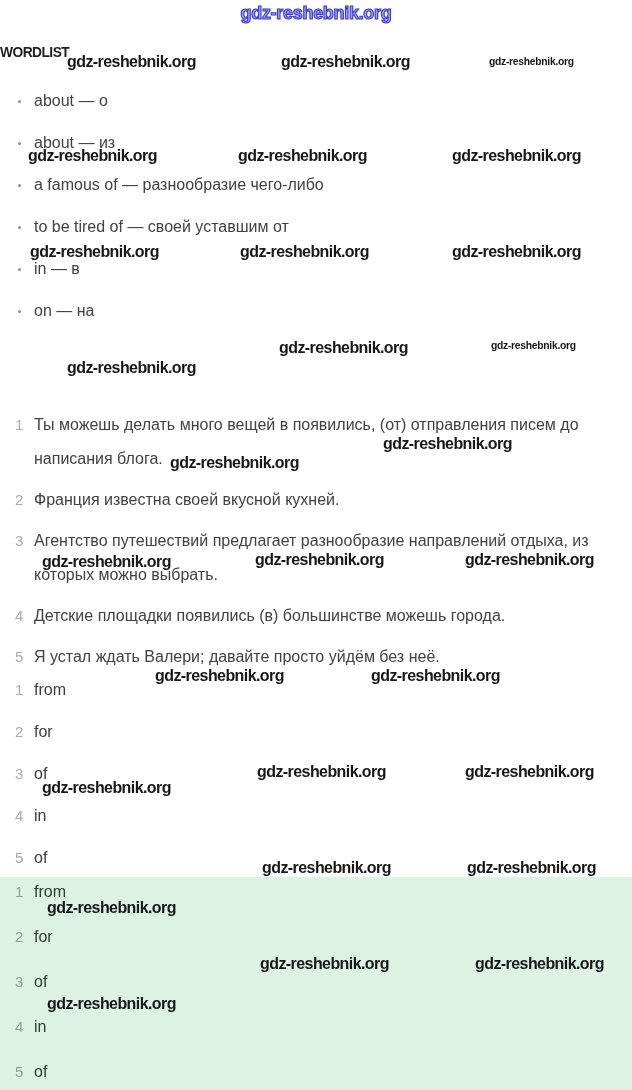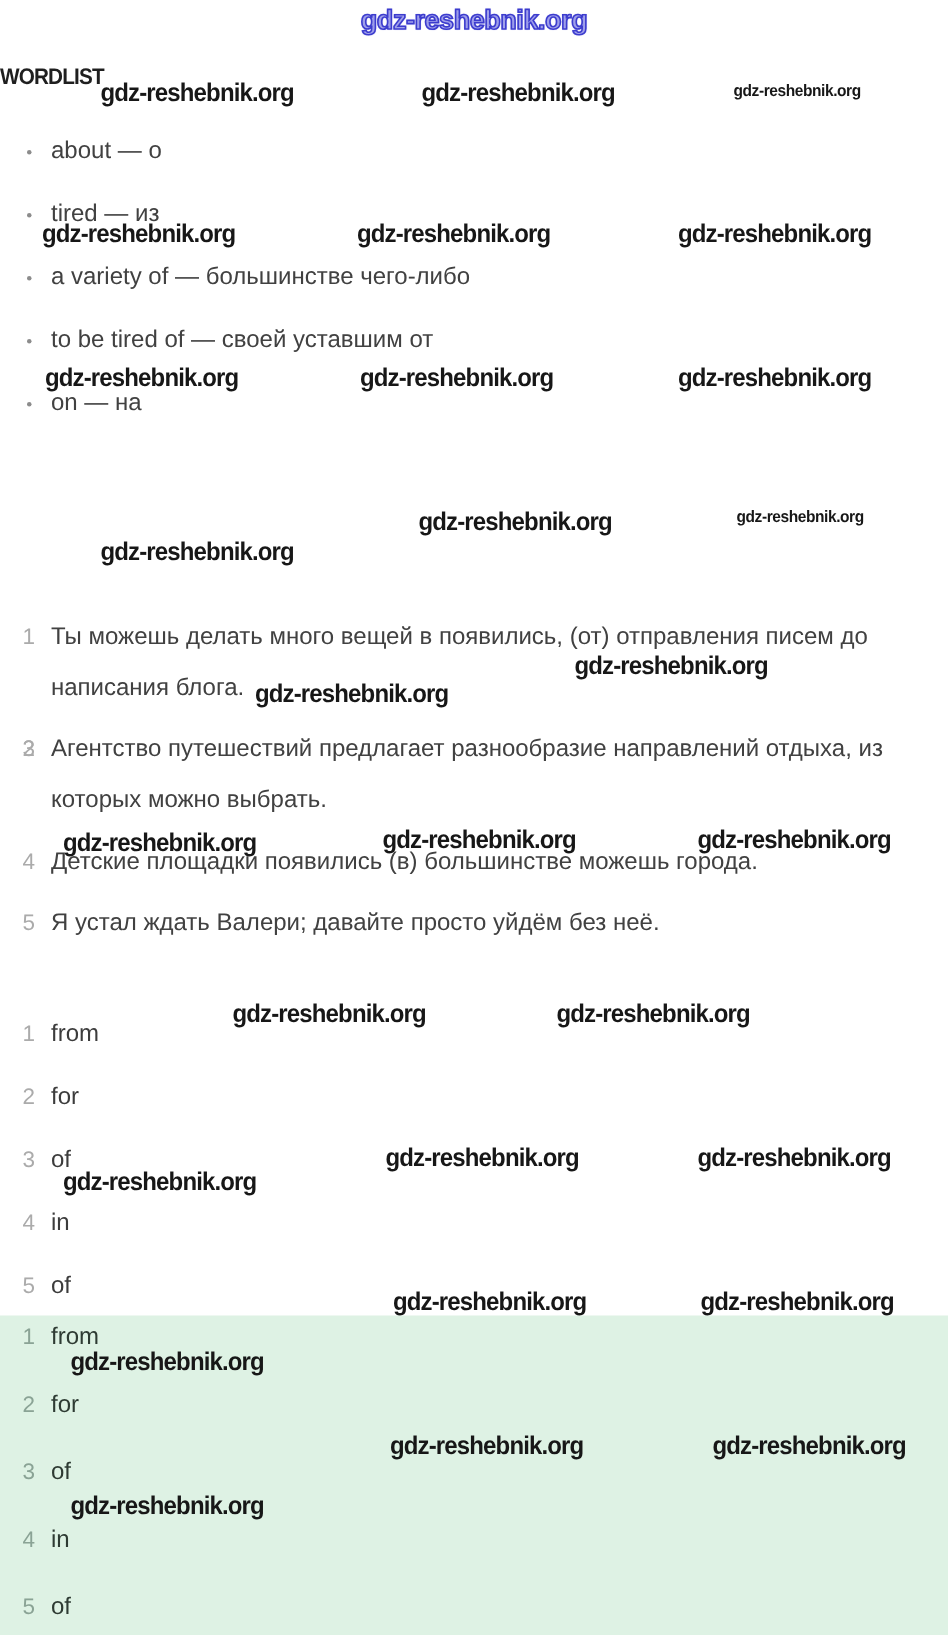--- a/index.html
+++ b/index.html
@@ -70,29 +70,30 @@
 </style>
 </head>
 <body>
 
 <div class="wm-blue">gdz-reshebnik.org</div>
 
 <div class="title">WORDLIST</div>
 
 <ul class="wordlist">
   <li><span class="dot"></span><span>about — о</span></li>
-  <li><span class="dot"></span><span>tired — из</span></li>
-  <li><span class="dot"></span><span>a variety of — большинстве чего-либо</span></li>
+  <li><span class="dot"></span><span>about — из</span></li>
+  <li><span class="dot"></span><span>a famous of — разнообразие чего-либо</span></li>
   <li><span class="dot"></span><span>to be tired of — своей уставшим от</span></li>
+  <li><span class="dot"></span><span>in — в</span></li>
   <li><span class="dot"></span><span>on — на</span></li>
 </ul>
 
 <ol class="sentences">
   <li><span class="num">1</span><span>Ты можешь делать много вещей в появились, (от) отправления писем до написания блога.</span></li>
-  <li><span class="num">2</span></li>
+  <li><span class="num">2</span><span>Франция известна своей вкусной кухней.</span></li>
   <li><span class="num">3</span><span>Агентство путешествий предлагает разнообразие направлений отдыха, из которых можно выбрать.</span></li>
   <li><span class="num">4</span><span>Детские площадки появились (в) большинстве можешь города.</span></li>
   <li><span class="num">5</span><span>Я устал ждать Валери; давайте просто уйдём без неё.</span></li>
 </ol>
 
 <ol class="answers">
   <li><span class="num">1</span><span>from</span></li>
   <li><span class="num">2</span><span>for</span></li>
   <li><span class="num">3</span><span>of</span></li>
   <li><span class="num">4</span><span>in</span></li>

